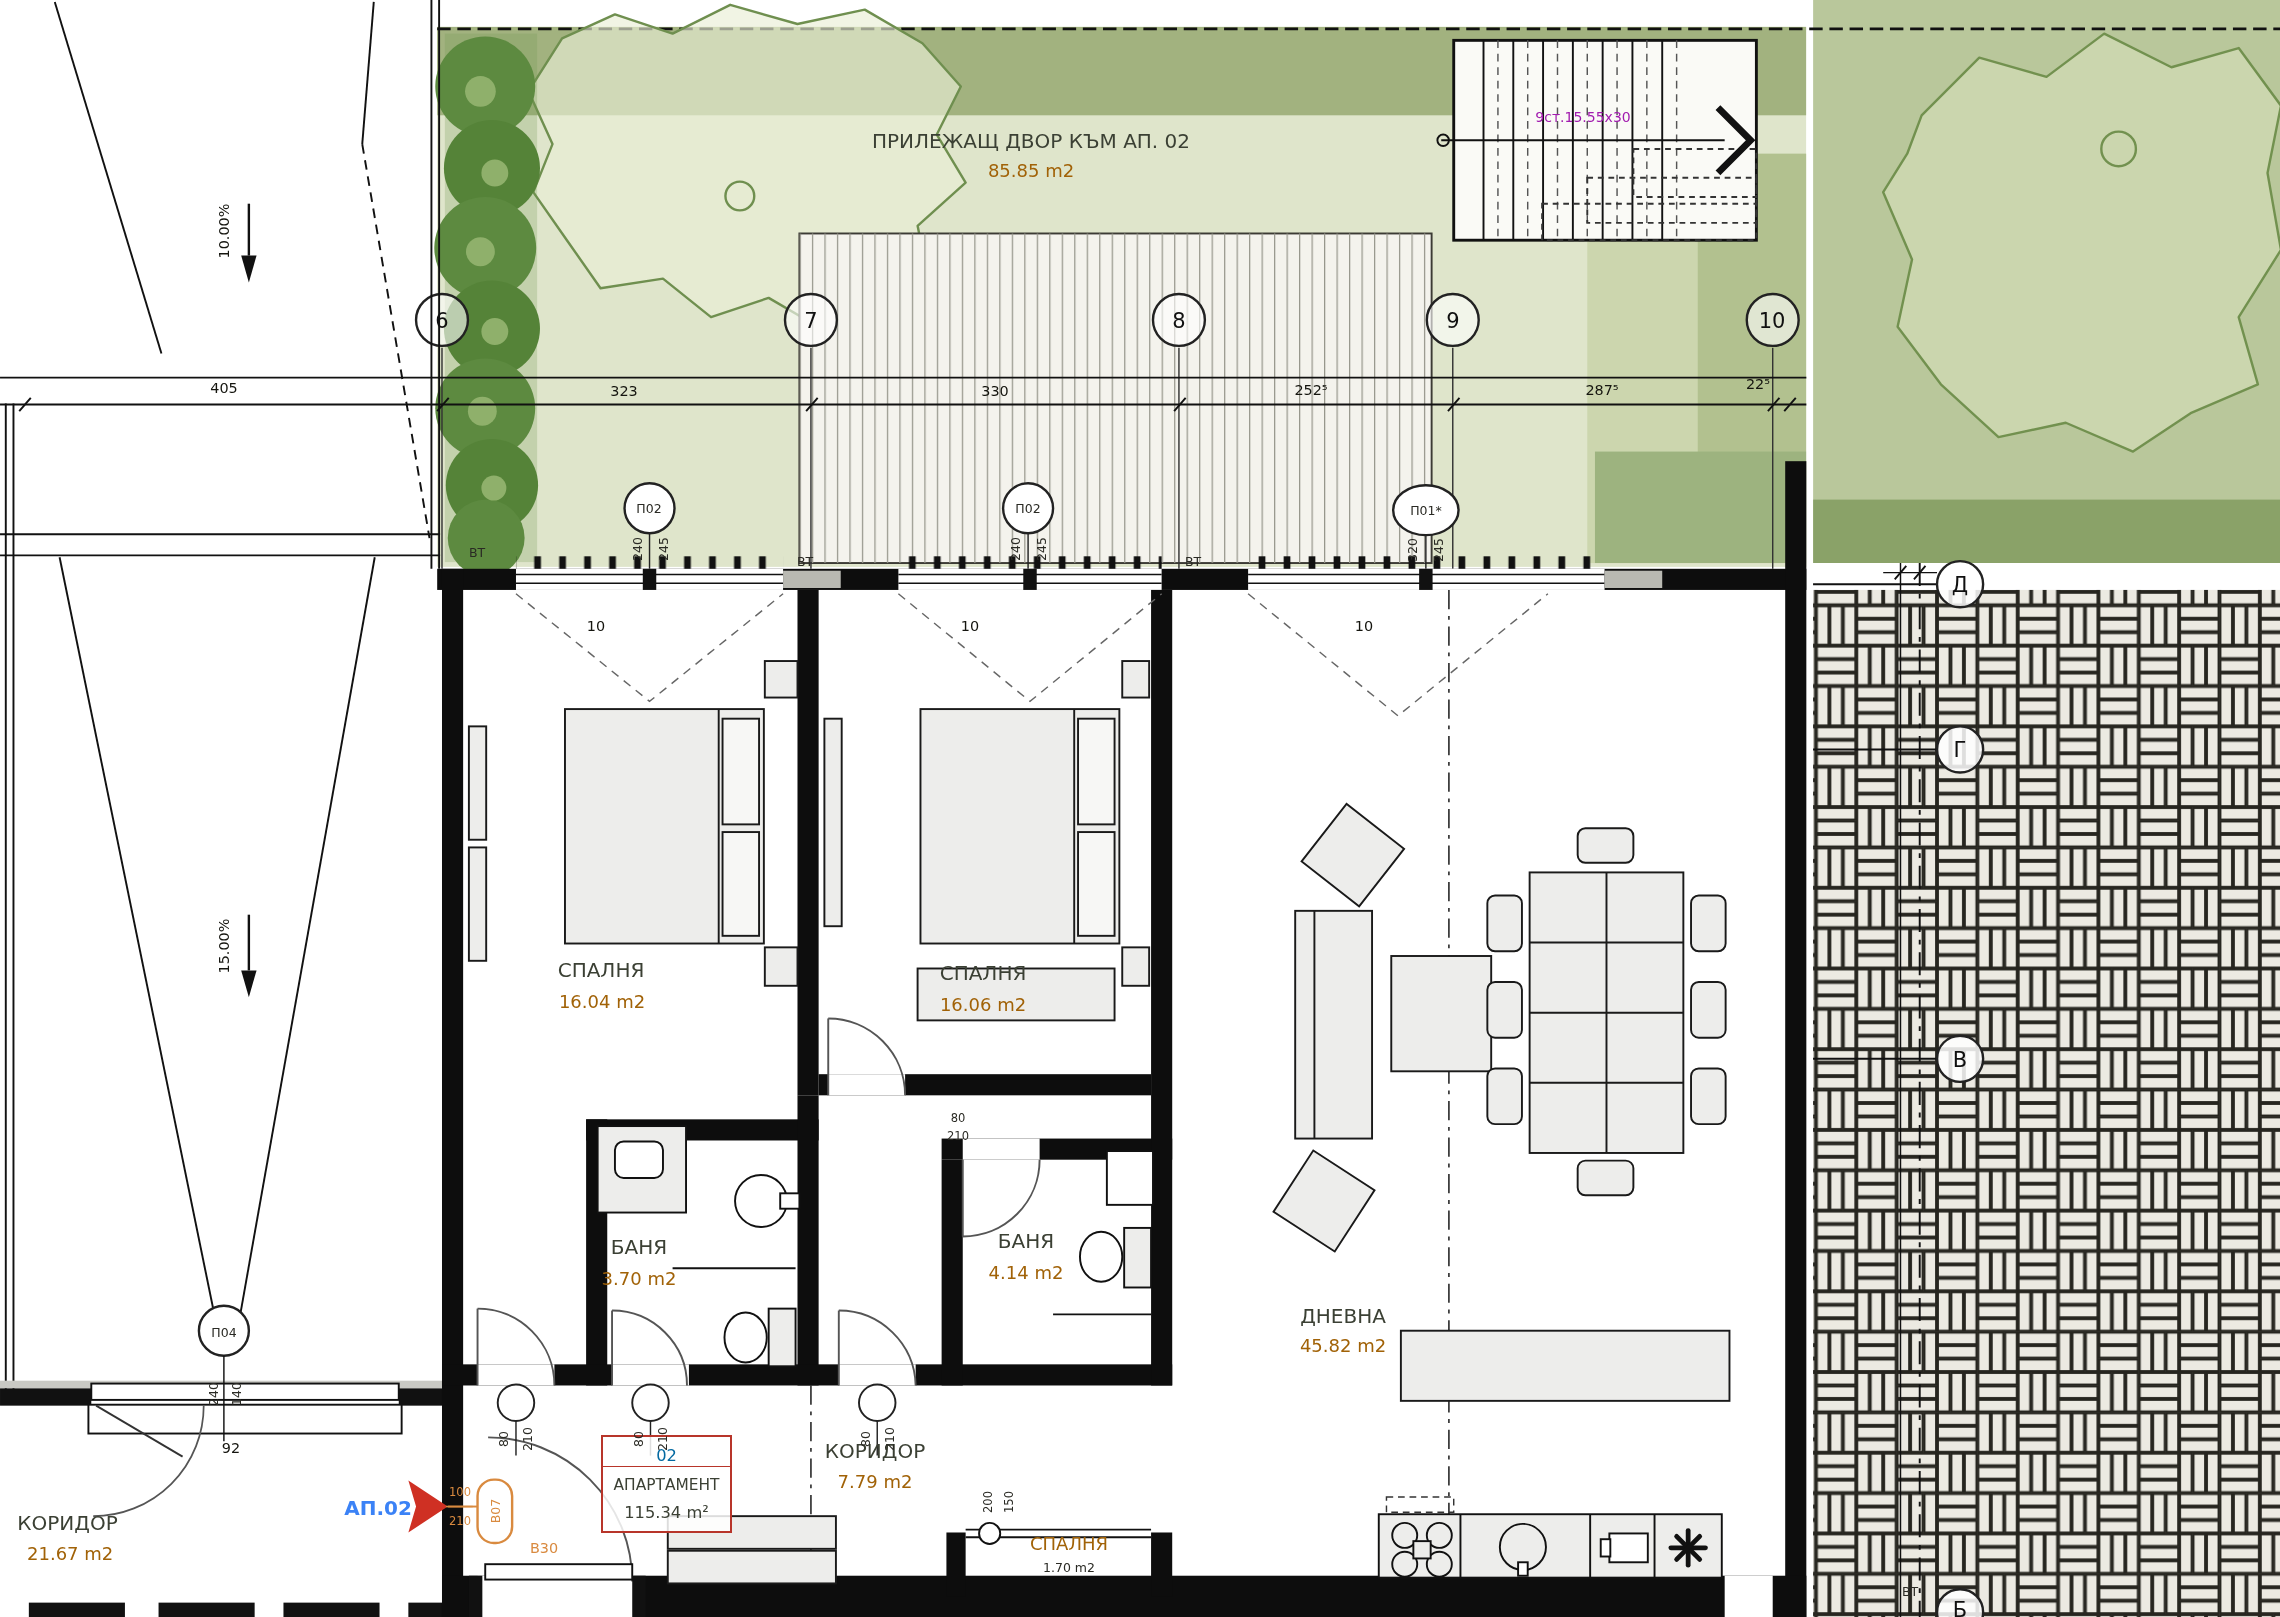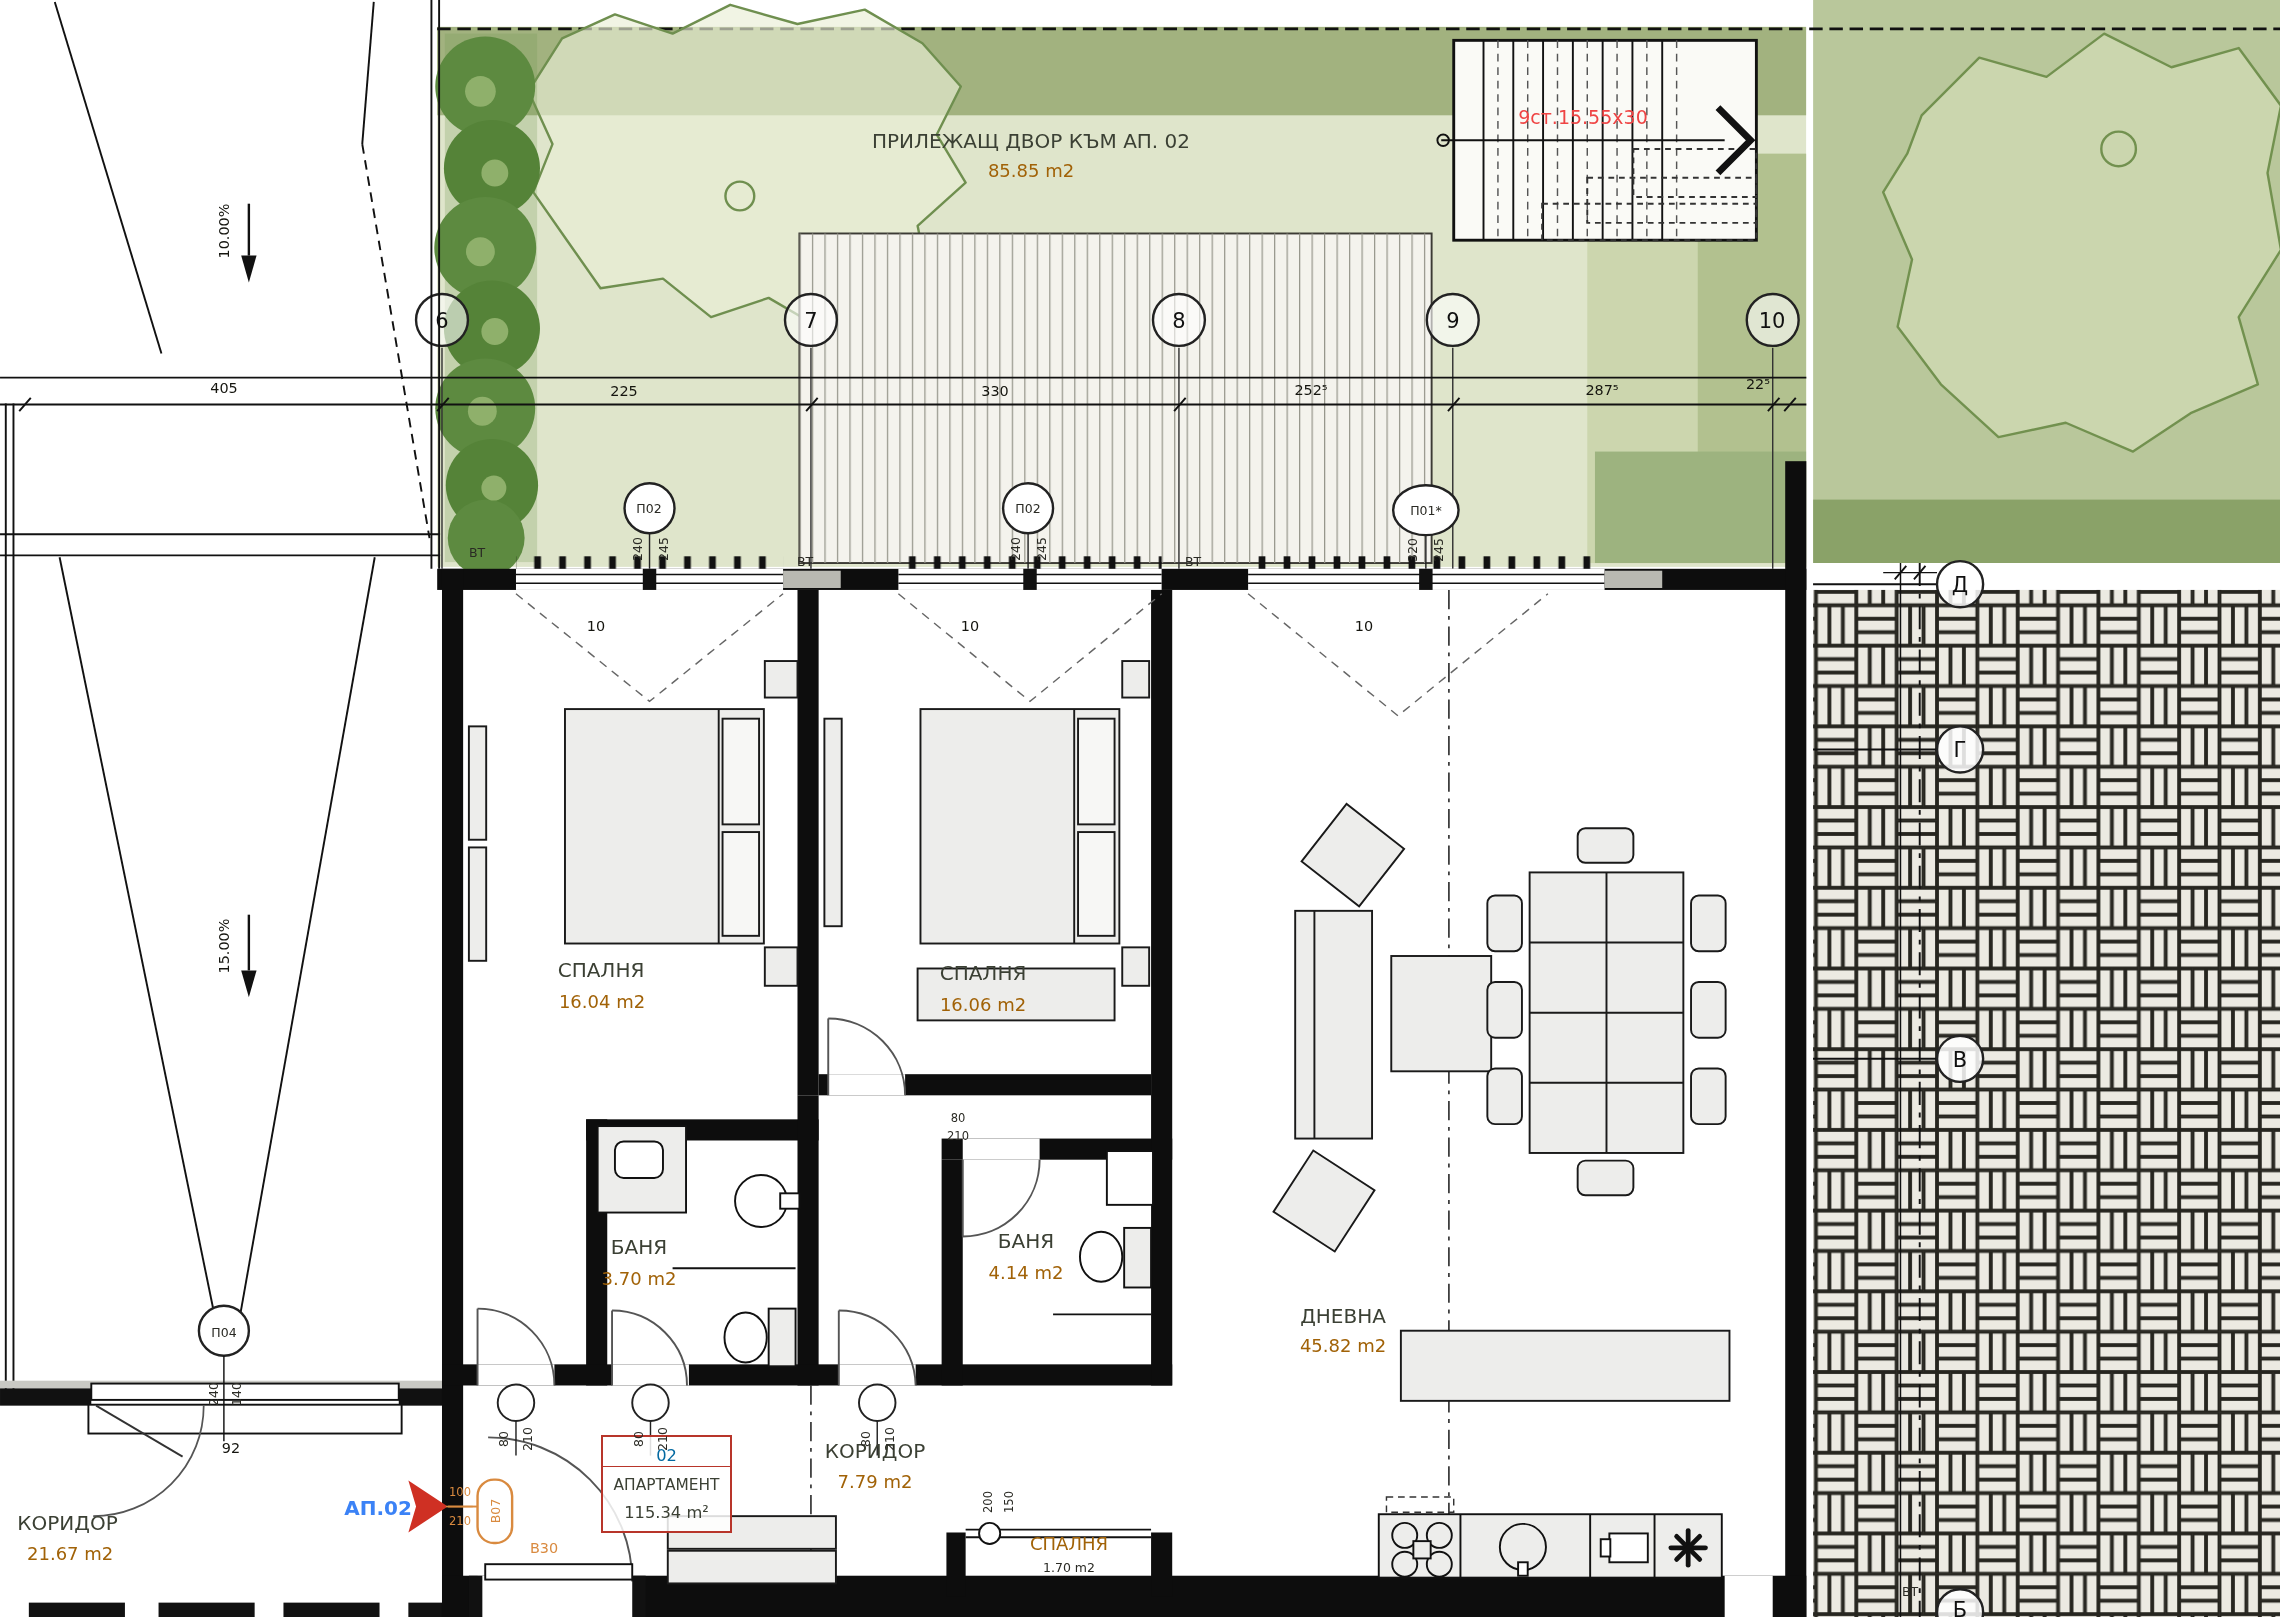--- a/index.html
+++ b/index.html
@@ -10,21 +10,21 @@
        font:14.4px "DejaVu Sans",sans-serif;color:#1c1c1c;white-space:nowrap;}
   .room{font-size:20px;color:#3b4034;}
   .area{font-size:18px;color:#a16207;}
   .grid{font-size:21px;color:#101010;}
   .dim{font-size:14.4px;color:#15150f;}
   .sm{font-size:12.5px;color:#2a2a24;}
   .xs{font-size:11.5px;color:#2a2a24;}
   .rot{transform:translate(-50%,-50%) rotate(-90deg);}
   .org{color:#d98a3f;}
   .red{color:#3b82f6;font-weight:bold;font-size:20px;}
-  .note{font-size:19px;color:#ef4444;}
+  .note{font-size:14px;color:#a21caf;}
   .la{transform:translate(0,-50%);}
   #apt-box{position:absolute;left:601px;top:1435px;width:127px;height:94px;z-index:3;
            border:2.9px solid #b8352a;background:rgba(255,255,255,.85);text-align:center;
            display:flex;flex-direction:column;justify-content:space-evenly;}
   #apt-box .r1{font-size:16.3px;color:#0369a1;border-bottom:1.9px solid #b8352a;padding-bottom:1px;}
   #apt-box .r2{font-size:15.4px;color:#3b4034;}
   #apt-box .r3{font-size:16.3px;color:#3b4034;}
 </style>
 </head>
 <body>
@@ -418,21 +418,21 @@
 <div class="lbl grid" style="left:811px;top:321px">7</div>
 <div class="lbl grid" style="left:1179px;top:321px">8</div>
 <div class="lbl grid" style="left:1453px;top:321px">9</div>
 <div class="lbl grid" style="left:1772px;top:321px">10</div>
 <div class="lbl grid" style="left:1960px;top:585px">Д</div>
 <div class="lbl grid" style="left:1960px;top:750px">Г</div>
 <div class="lbl grid" style="left:1960px;top:1060px">В</div>
 <div class="lbl grid" style="left:1960px;top:1610px">Б</div>
 
 <div class="lbl dim" style="left:224px;top:388px">405</div>
-<div class="lbl dim" style="left:624px;top:391px">225</div>
+<div class="lbl dim" style="left:624px;top:391px">323</div>
 <div class="lbl dim" style="left:995px;top:391px">330</div>
 <div class="lbl dim" style="left:1311px;top:390px">252⁵</div>
 <div class="lbl dim" style="left:1602px;top:390px">287⁵</div>
 <div class="lbl dim" style="left:1758px;top:384px">22⁵</div>
 
 <div class="lbl sm" style="left:649px;top:508px">П02</div>
 <div class="lbl sm rot" style="left:637px;top:549px">240</div>
 <div class="lbl sm rot" style="left:663px;top:549px">245</div>
 <div class="lbl sm" style="left:1028px;top:508px">П02</div>
 <div class="lbl sm rot" style="left:1015px;top:549px">240</div>

